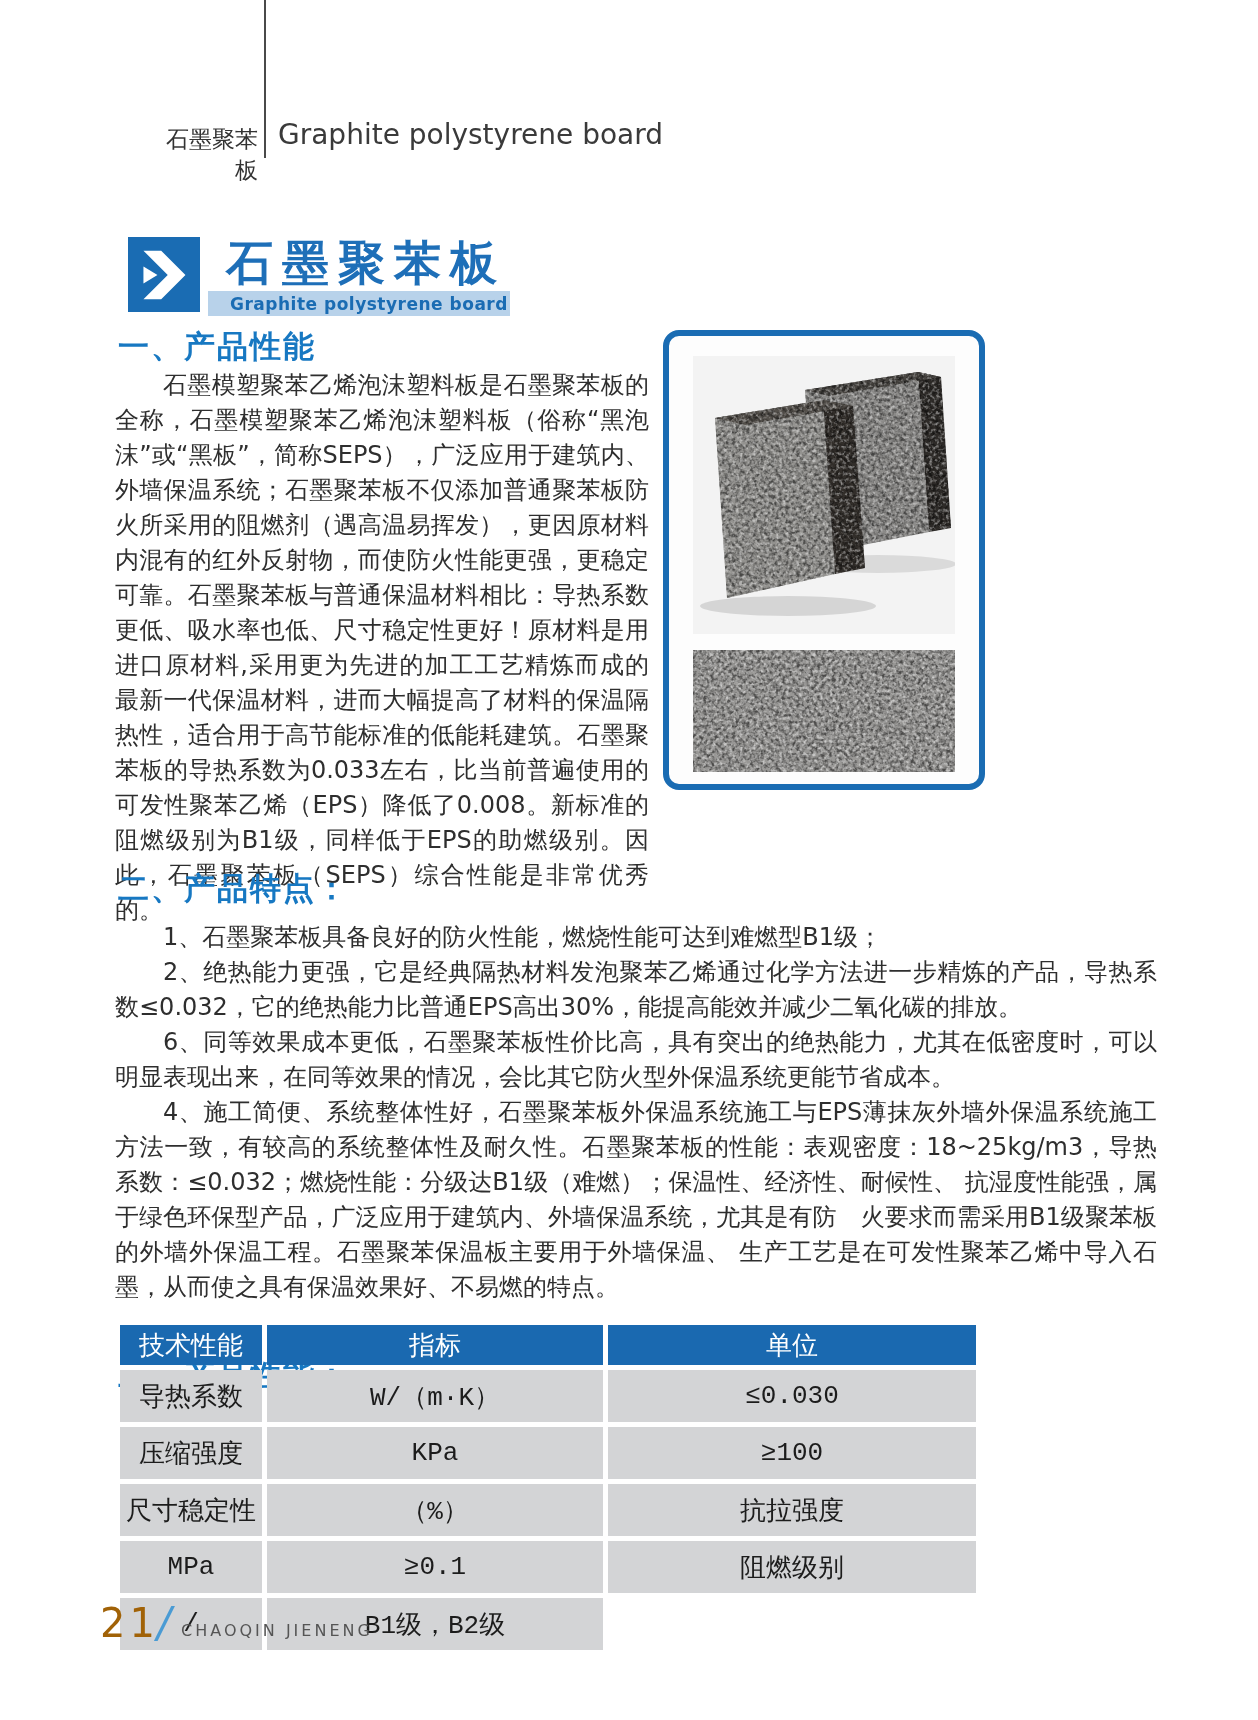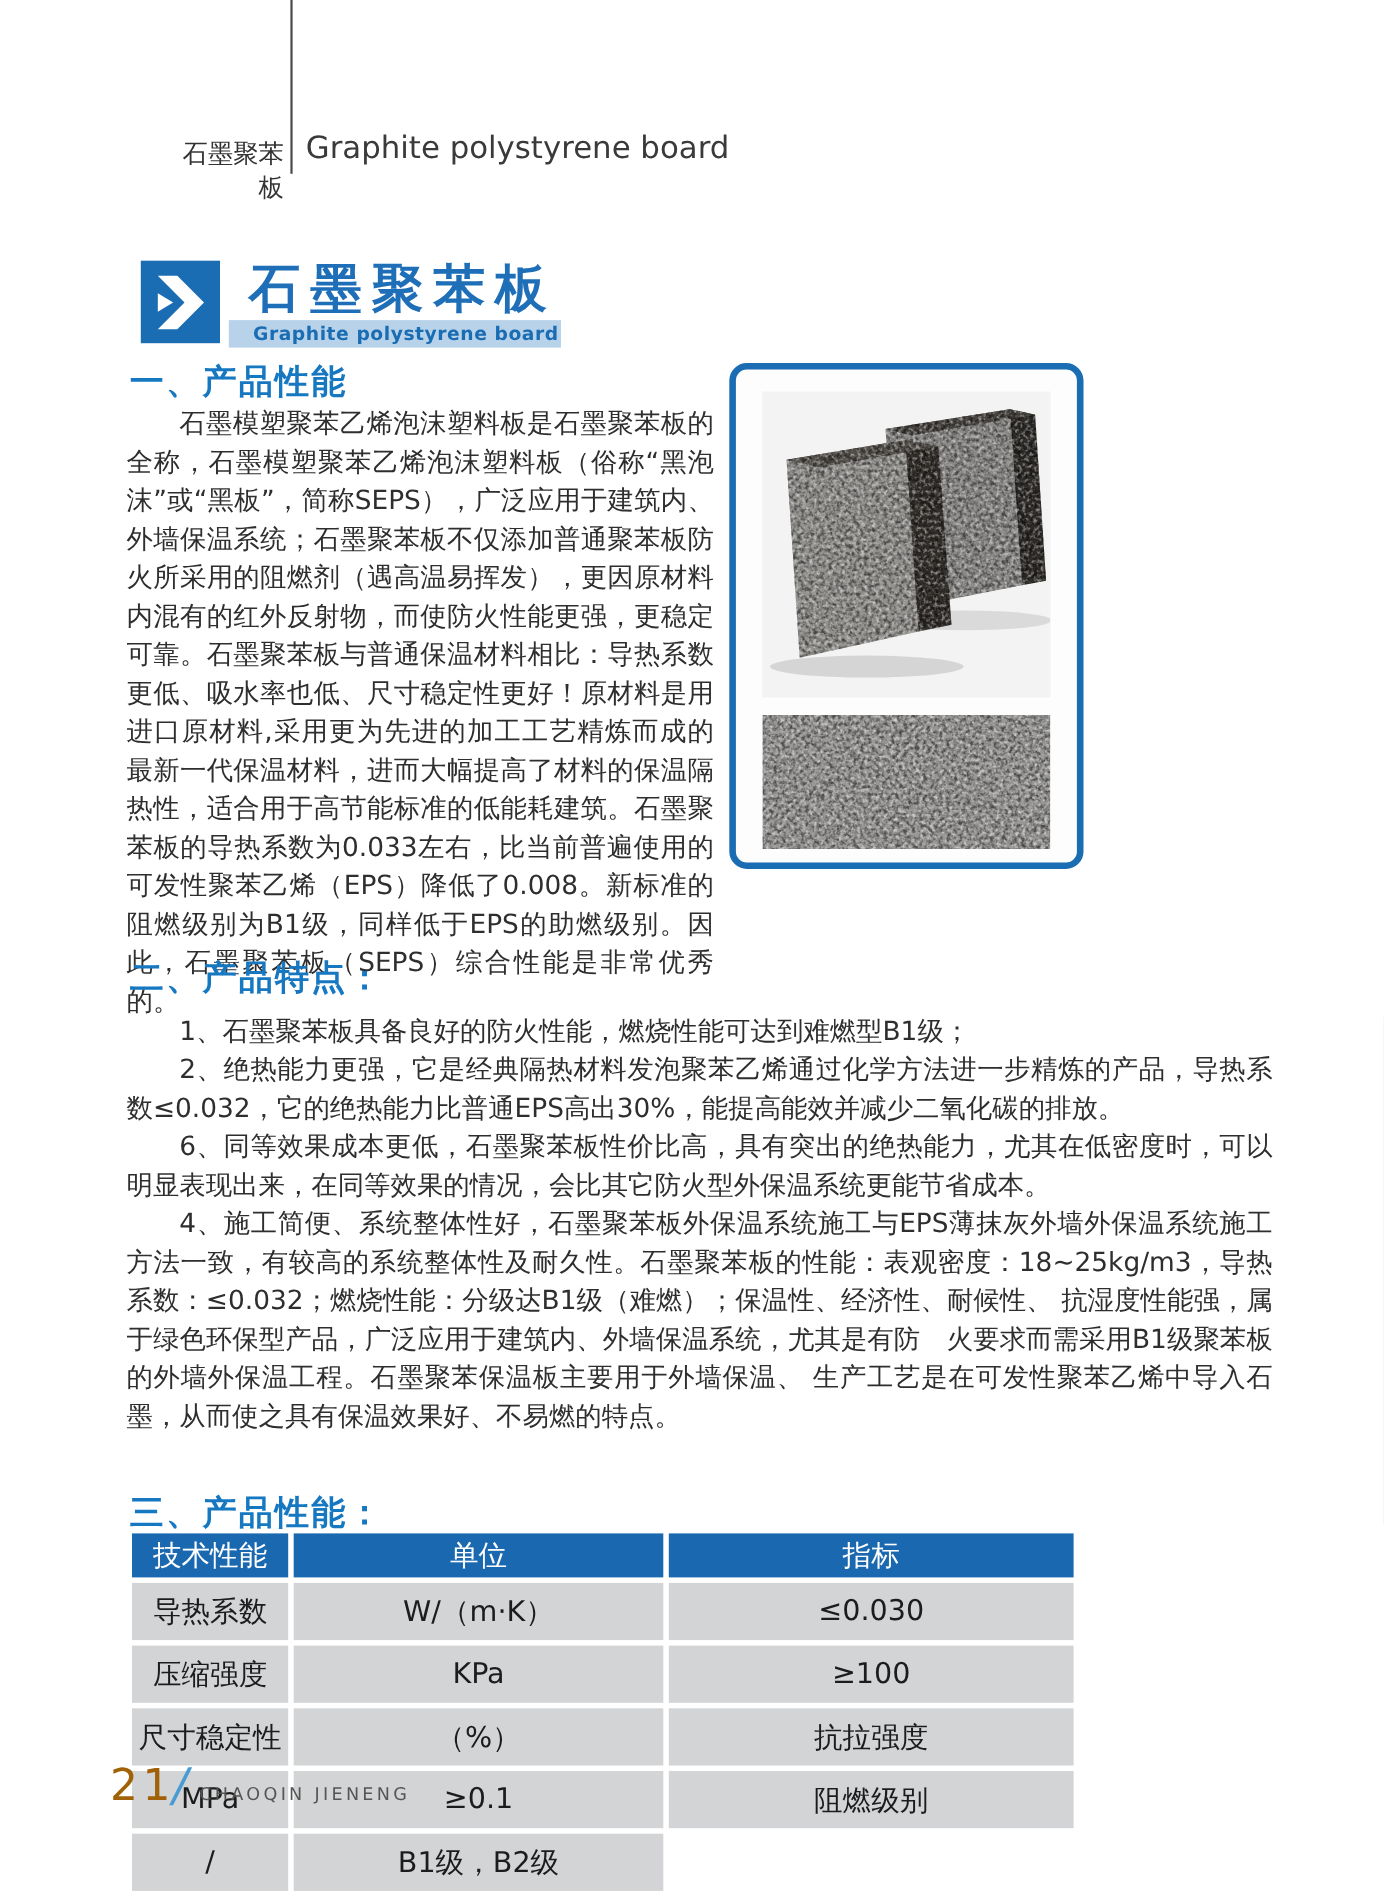--- a/index.html
+++ b/index.html
@@ -56,22 +56,22 @@
 
   
   .features {
     position:absolute; left:115px; top:920px; width:1042px;
     font-size:24px; line-height:35px; color:#2e2e2e;
   }
   .features p { margin:0; text-indent:2em; text-align:justify; }
 
   
   .perf-table {
-    position:absolute; left:120px; top:1394px;
-    display:grid; grid-template-columns:142px 336px 368px; column-gap:5px; row-gap:5px;
+    position:absolute; left:120px; top:1325px;
+    display:grid; grid-template-columns:142px 336px 368px; column-gap:5px; row-gap:5px;font-family:Liberation Mono, monospace;
   }
   .perf-table .cell {
     display:flex; align-items:center; justify-content:center;
     font-size:26px; white-space:nowrap;
   }
   .perf-table .th { background:#1a69b0; color:#ffffff; height:40px; }
   .perf-table .td { background:#d3d4d6; color:#1c1c1c; height:52px; }
 
   
   .page-footer { position:absolute; left:100px; top:1601px; display:flex; align-items:flex-end; }
@@ -149,22 +149,22 @@
   <div class="features">
     <p>1、石墨聚苯板具备良好的防火性能，燃烧性能可达到难燃型B1级；</p>
     <p>2、绝热能力更强，它是经典隔热材料发泡聚苯乙烯通过化学方法进一步精炼的产品，导热系数≤0.032，它的绝热能力比普通EPS高出30%，能提高能效并减少二氧化碳的排放。</p>
     <p>6、同等效果成本更低，石墨聚苯板性价比高，具有突出的绝热能力，尤其在低密度时，可以明显表现出来，在同等效果的情况，会比其它防火型外保温系统更能节省成本。</p>
     <p>4、施工简便、系统整体性好，石墨聚苯板外保温系统施工与EPS薄抹灰外墙外保温系统施工方法一致，有较高的系统整体性及耐久性。石墨聚苯板的性能：表观密度：18~25kg/m3，导热系数：≤0.032；燃烧性能：分级达B1级（难燃）；保温性、经济性、耐候性、 抗湿度性能强，属于绿色环保型产品，广泛应用于建筑内、外墙保温系统，尤其是有防　火要求而需采用B1级聚苯板的外墙外保温工程。石墨聚苯保温板主要用于外墙保温、 生产工艺是在可发性聚苯乙烯中导入石墨，从而使之具有保温效果好、不易燃的特点。</p>
   </div>
 
   <div class="sec-heading sec3">三、产品性能：</div>
   <div class="perf-table">
     <div class="cell th">技术性能</div>
+    <div class="cell th">指标</div>
     <div class="cell th">单位</div>
-    <div class="cell th">指标</div>
 
     <div class="cell td">导热系数</div>
     <div class="cell td">W/（m·K）</div>
     <div class="cell td">≤0.030</div>
 
     <div class="cell td">压缩强度</div>
     <div class="cell td">KPa</div>
     <div class="cell td">≥100</div>
 
     <div class="cell td">尺寸稳定性</div>

